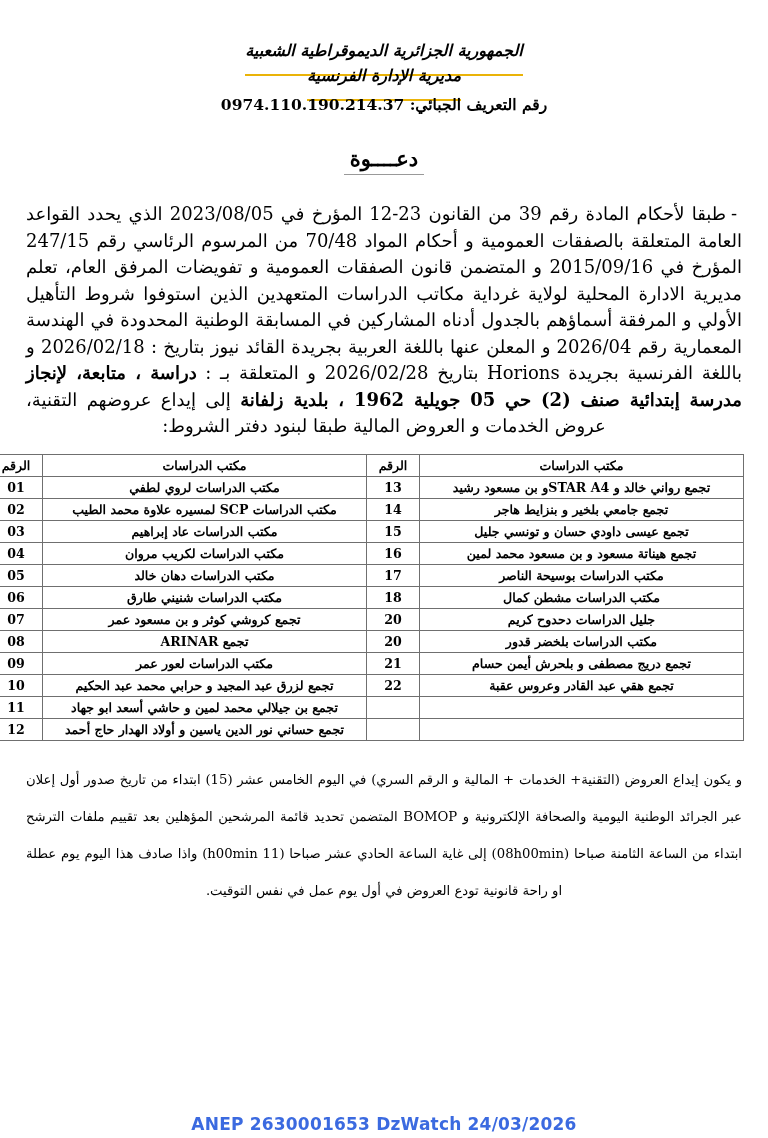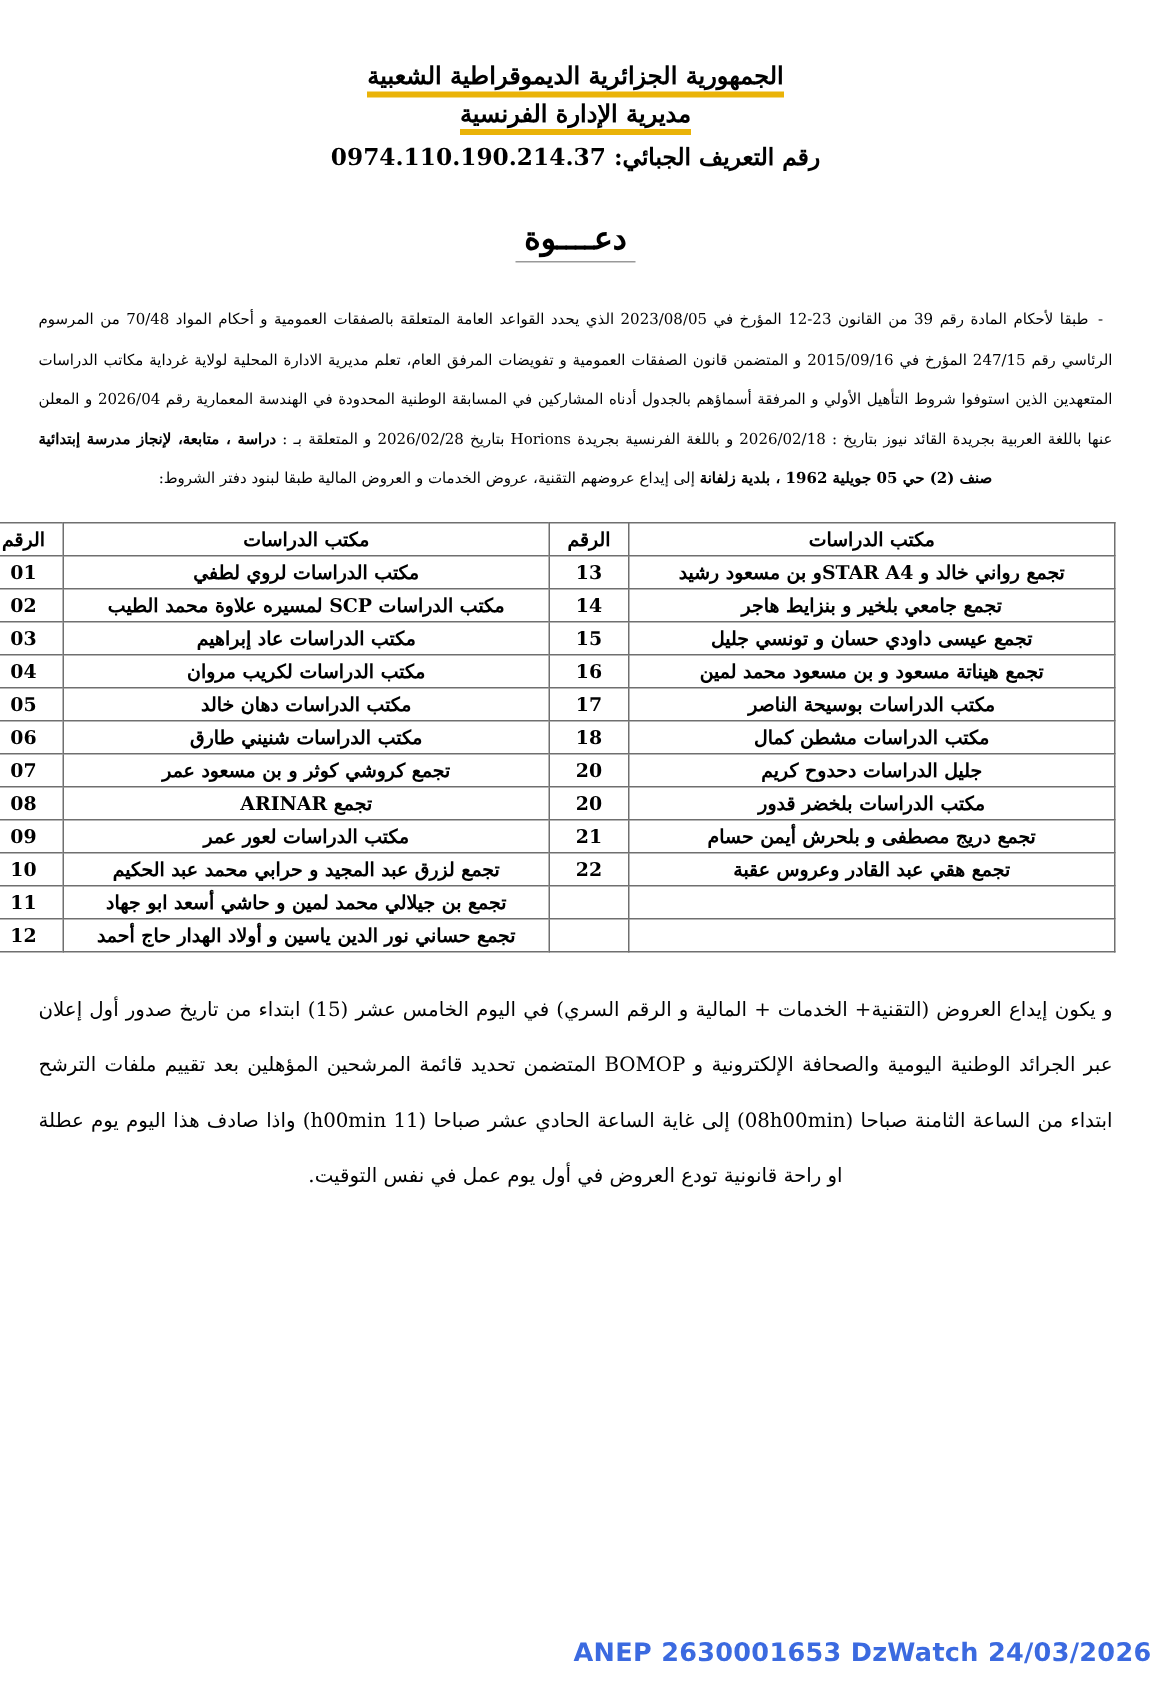--- a/index.html
+++ b/index.html
@@ -31,22 +31,23 @@
   .header-line {
     font-family: "DejaVu Serif", "Liberation Serif", serif;
     font-weight: bold;
     font-size: 16px;
     line-height: 25px;
     letter-spacing: 0px;
     direction: rtl;
     display: block;
   }
   .header-line .u {
-    border-bottom: 4px solid #eab308;
-    padding-bottom: 1px;
+    border-bottom: 2px solid #eab308;
+    padding-bottom: 14px;
+    font-style: italic;
   }
   .tax-line {
     font-weight: bold;
     font-size: 15.5px;
     line-height: 26px;
     margin-top: 4px;
     direction: rtl;
   }
   .tax-line .num {
     font-family: "DejaVu Serif", "Liberation Serif", serif;
@@ -71,21 +72,21 @@
     display: inline-block;
     direction: rtl;
   }
 
   
   .body-wrap {
     margin: 26px 26px 0 26px;
     direction: rtl;
   }
   p.par {
-    font-size: 10px;
+    font-size: 18px;
     line-height: 26.5px;
     text-align: justify;
     text-align-last: center;
     margin: 0 0 2px 0;
     direction: rtl;
   }
   p.par.first {
     text-indent: 0;
   }
   .dash {
@@ -149,22 +150,22 @@
     text-align-last: center;
     margin: 0;
     direction: rtl;
   }
 
   
   .anep {
     position: absolute;
     left: 0;
     right: 0;
-    bottom: 26px;
-    text-align: right;
+    bottom: 4px;
+    text-align: center;
     font-family: "DejaVu Sans", "Liberation Sans", sans-serif;
     font-weight: bold;
     font-size: 17px;
     letter-spacing: 0.2px;
     direction: ltr;
   }
 </style>
 </head>
 <body>
 

